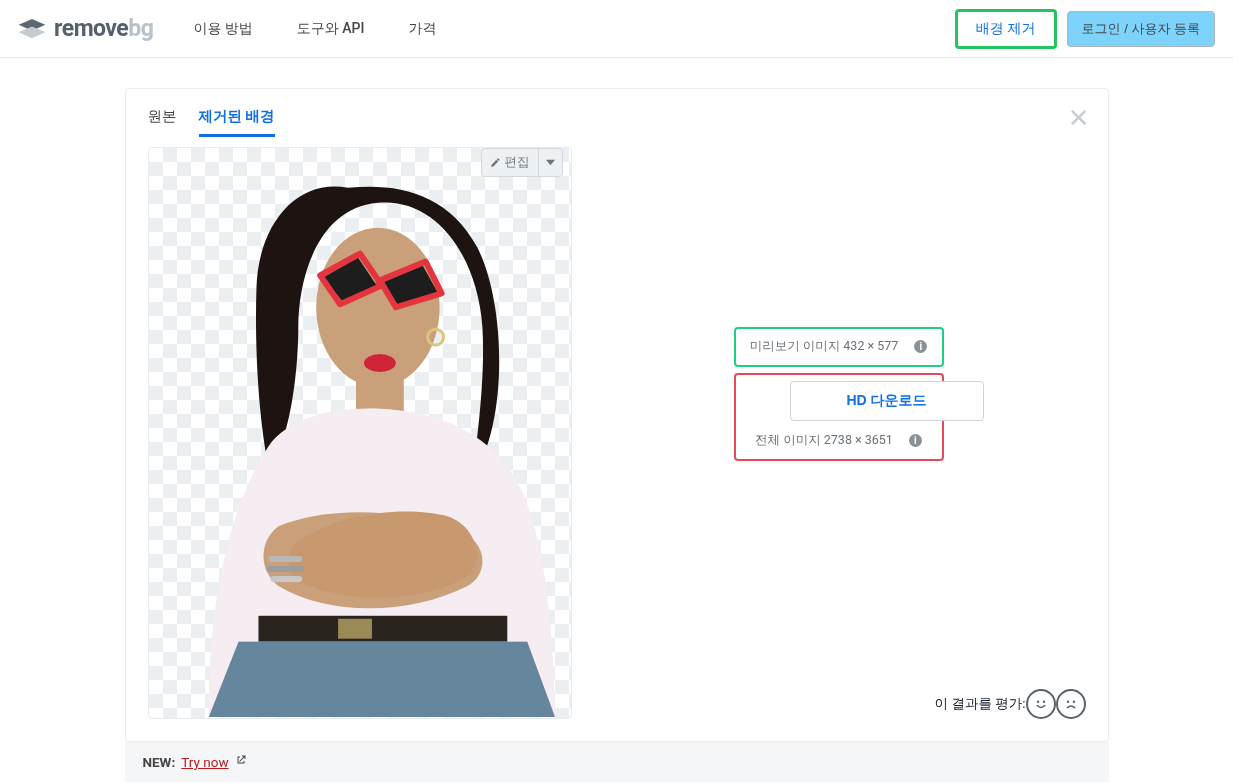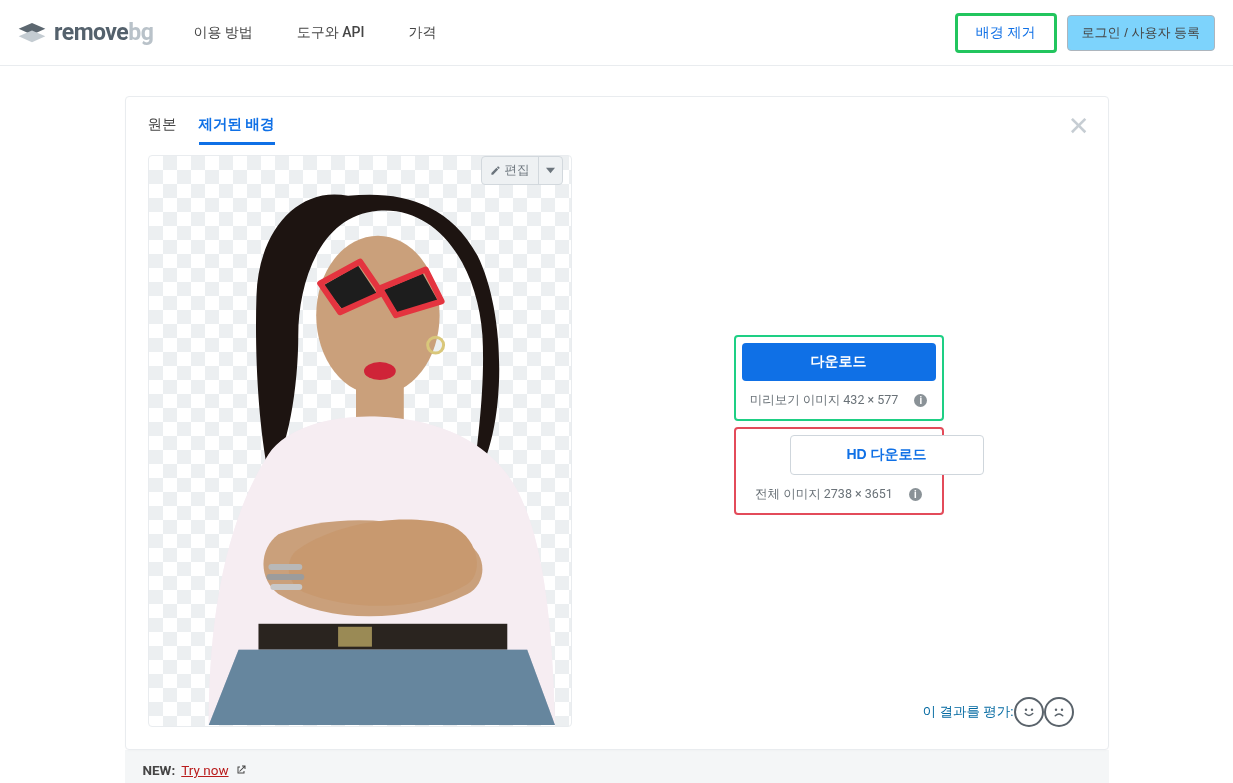--- a/index.html
+++ b/index.html
@@ -1,17 +1,17 @@
 <!DOCTYPE html>
 <html><head>
 <meta charset="utf-8">
 <style>
 * { box-sizing: border-box; margin: 0; padding: 0; }
 body { font-family: -apple-system, BlinkMacSystemFont, "Segoe UI", Roboto, Arial, sans-serif; background: #ffffff; color: #333; }
-.topbar { display: flex; align-items: center; padding: 8px 18px; border-bottom: 1px solid #e9ecef; height: 66px; }
+.topbar { display: flex; align-items: center; padding: 8px 18px; border-bottom: 1px solid #e9ecef; height: 58px; }
 .logo { display: flex; align-items: center; gap: 8px; margin-right: 40px; }
 .logo-icon { width: 28px; height: 20px; position: relative; }
 .logo-text { font-size: 23px; font-weight: 700; letter-spacing: -0.5px; color: #54616c; }
 .logo-text .bg { color: #b9c2c9; font-weight: 700; }
 .nav { display: flex; gap: 44px; }
 .nav-item { color: #454545; font-size: 14px; text-decoration: none; font-weight: 500; }
 .spacer { flex: 1; }
 .btn-outline-blue { border: 3px solid #22c55e; color: #0f70e6; background: #fff; padding: 8px 18px; border-radius: 4px; font-size: 14px; font-weight: 500; margin-right: 10px; cursor: pointer; }
 .btn-outline-gray { border: 1px solid #adb5bd; color: #454545; background: #7dd3fc; padding: 8px 14px; border-radius: 4px; font-size: 13px; font-weight: 500; cursor: pointer; }
 .page { padding: 30px 0 0 0; display: flex; justify-content: center; }
@@ -31,23 +31,23 @@
 .edit-pill .caret { padding: 5px 7px; }
 .side-col { flex: 1; display: flex; flex-direction: column; align-items: center; padding-top: 180px; position: relative; }
 .dl-box { width: 210px; border: 2px solid transparent; border-radius: 4px; padding: 6px 6px 10px 6px; text-align: center; margin-bottom: 6px; }
 .dl-box.green { border-color: #1ecf84; }
 .dl-box.red { border-color: #e34b5a; }
 .dl-btn { display: block; width: 100%; padding: 10px 0; border-radius: 4px; font-size: 14px; font-weight: 600; border: none; cursor: pointer; margin-bottom: 8px; }
 .dl-btn.primary { background: #0f70e6; color: #fff; }
 .dl-btn.secondary { background: #fff; color: #0f70e6; border: 1px solid #cfd6dc; margin-left: 48px; }
 .dl-meta { font-size: 12.5px; color: #6a7278; display: inline-flex; align-items: center; gap: 16px; }
 .info-dot { width: 13px; height: 13px; border-radius: 50%; background: #8a9297; color: #fff; font-size: 10px; line-height: 13px; text-align: center; display: inline-block; font-weight: 700; }
-.rating-row { position: absolute; bottom: 0; right: 12px; display: flex; align-items: center; font-size: 13.5px; color: #0369a1; }
+.rating-row { position: absolute; bottom: 0; right: 0; display: flex; align-items: center; font-size: 13.5px; color: #0f172a; }
 .face { width: 30px; height: 30px; border: 2px solid #5a636b; border-radius: 50%; display: flex; align-items: center; justify-content: center; cursor: pointer; }
-.banner { width: 984px; margin: 0 auto; background: #f4f6f7; padding: 12px 18px; font-size: 13.5px; color: #454545; display: flex; align-items: center; gap: 6px; }
+.banner { width: 984px; margin: 0 auto; background: #f4f6f7; padding: 12px 18px; font-size: 13.5px; color: #454545; display: flex; gap: 6px; }
 .banner a { color: #b91c1c; text-decoration: underline; }
 .person-svg { position: absolute; inset: 0; }
 </style>
 </head>
 <body>
 
 <div class="topbar">
   <div class="logo">
     <span class="logo-icon">
       <svg viewBox="0 0 32 24" width="28" height="20">
@@ -123,21 +123,20 @@
             <span class="caret">
               <svg width="9" height="9" viewBox="0 0 10 6">
                   <path d="M0 0 L5 6 L10 0 Z" fill="#6c757d"></path>
                 </svg>
             </span>
           </div>
         </div>
       </div>
       <div class="side-col">
         <div class="dl-box green">
-          <button class="dl-btn primary">다운로드</button>
           <span class="dl-meta">
               <span>미리보기 이미지 432 × 577</span>
               <span class="info-dot">i</span>
             </span>
         </div>
         <div class="dl-box red">
           <button class="dl-btn secondary">HD 다운로드</button>
           <span class="dl-meta">
               <span>전체 이미지 2738 × 3651</span>
               <span class="info-dot">i</span>

